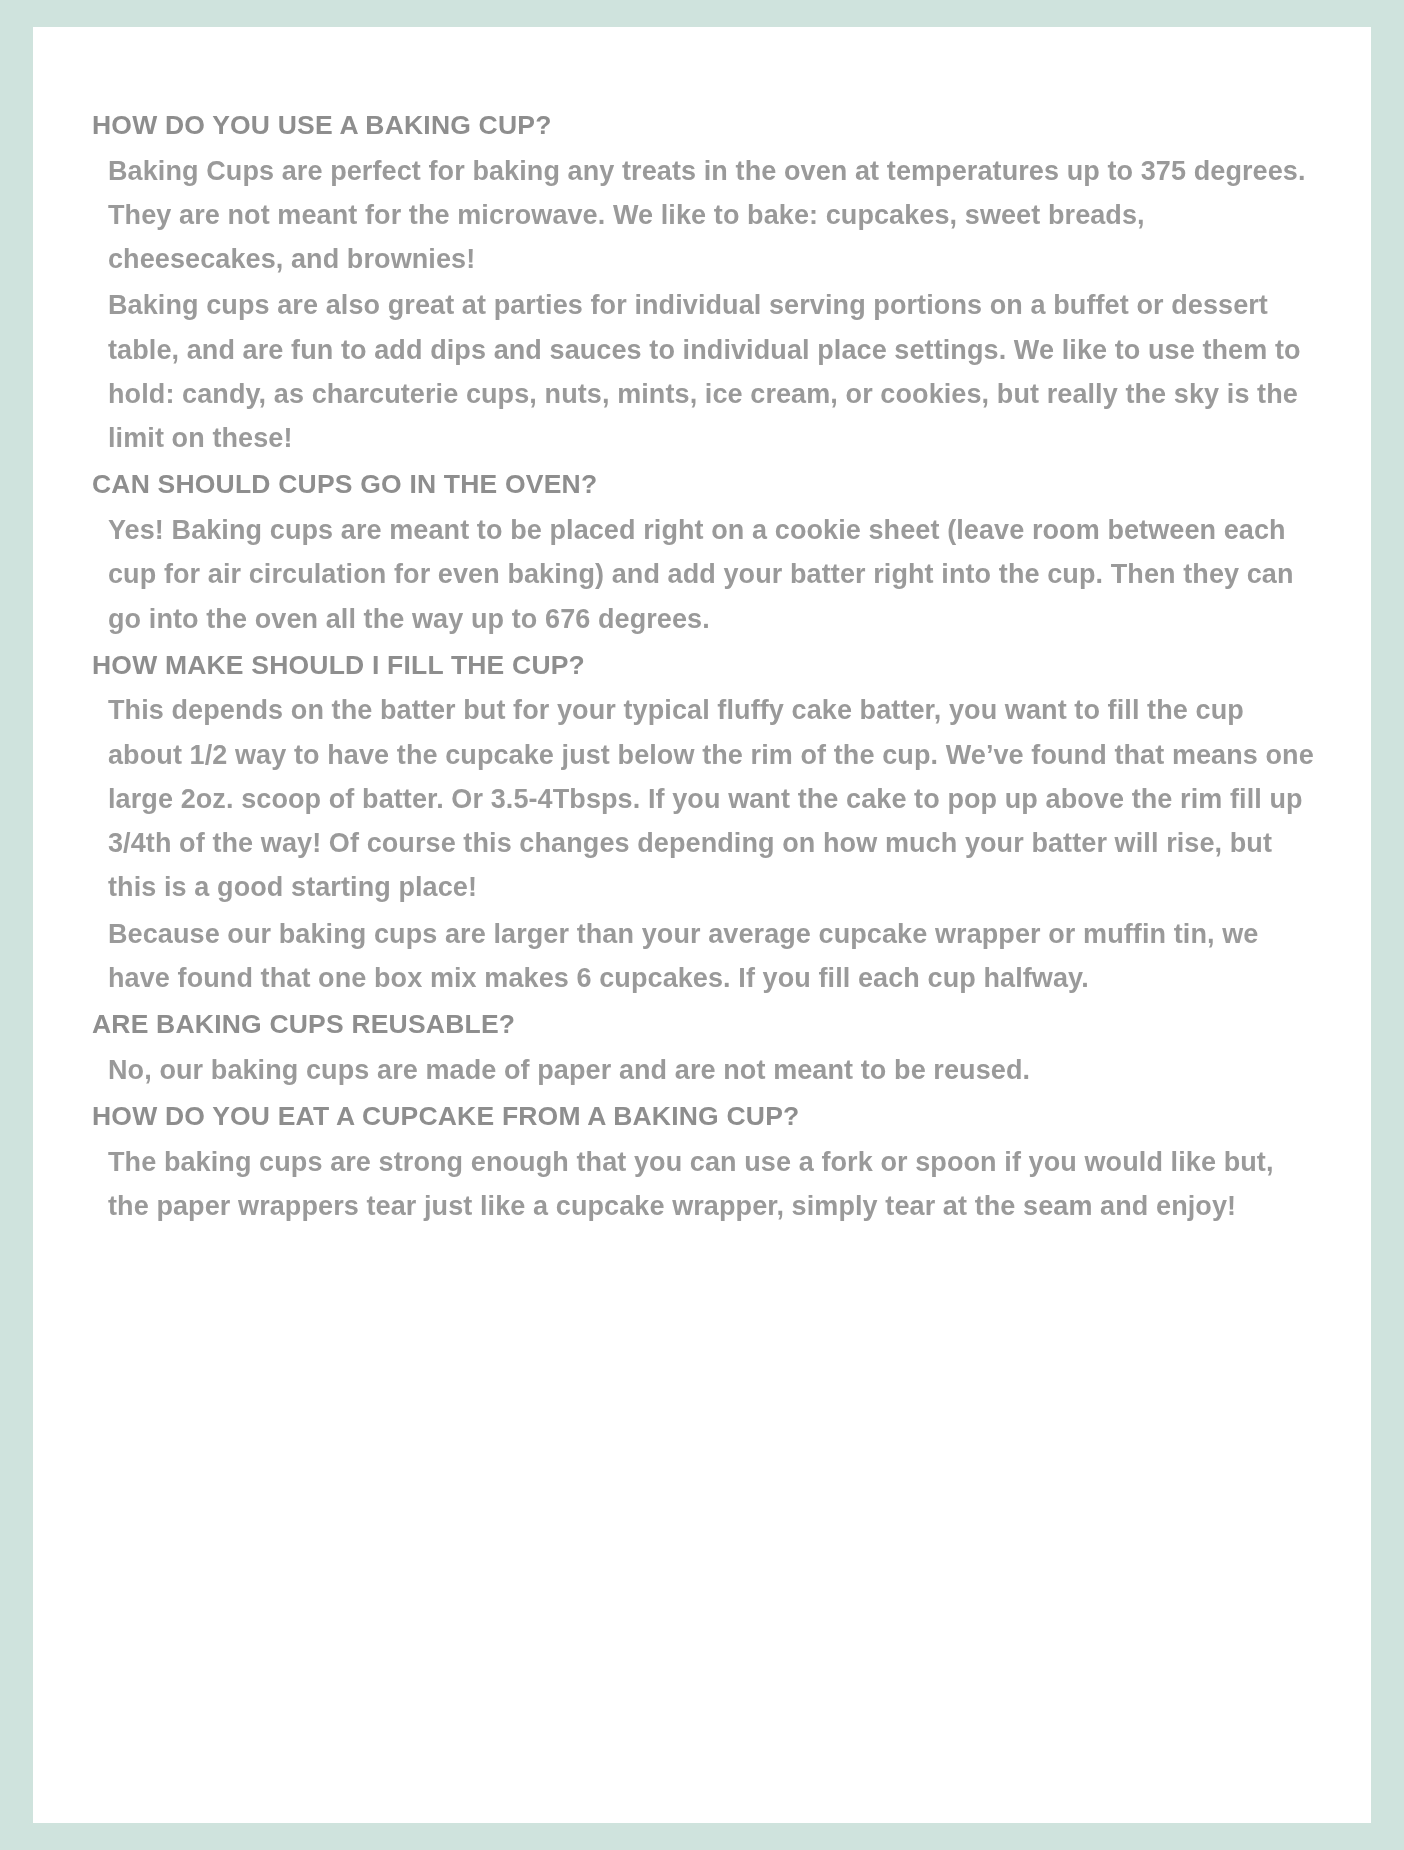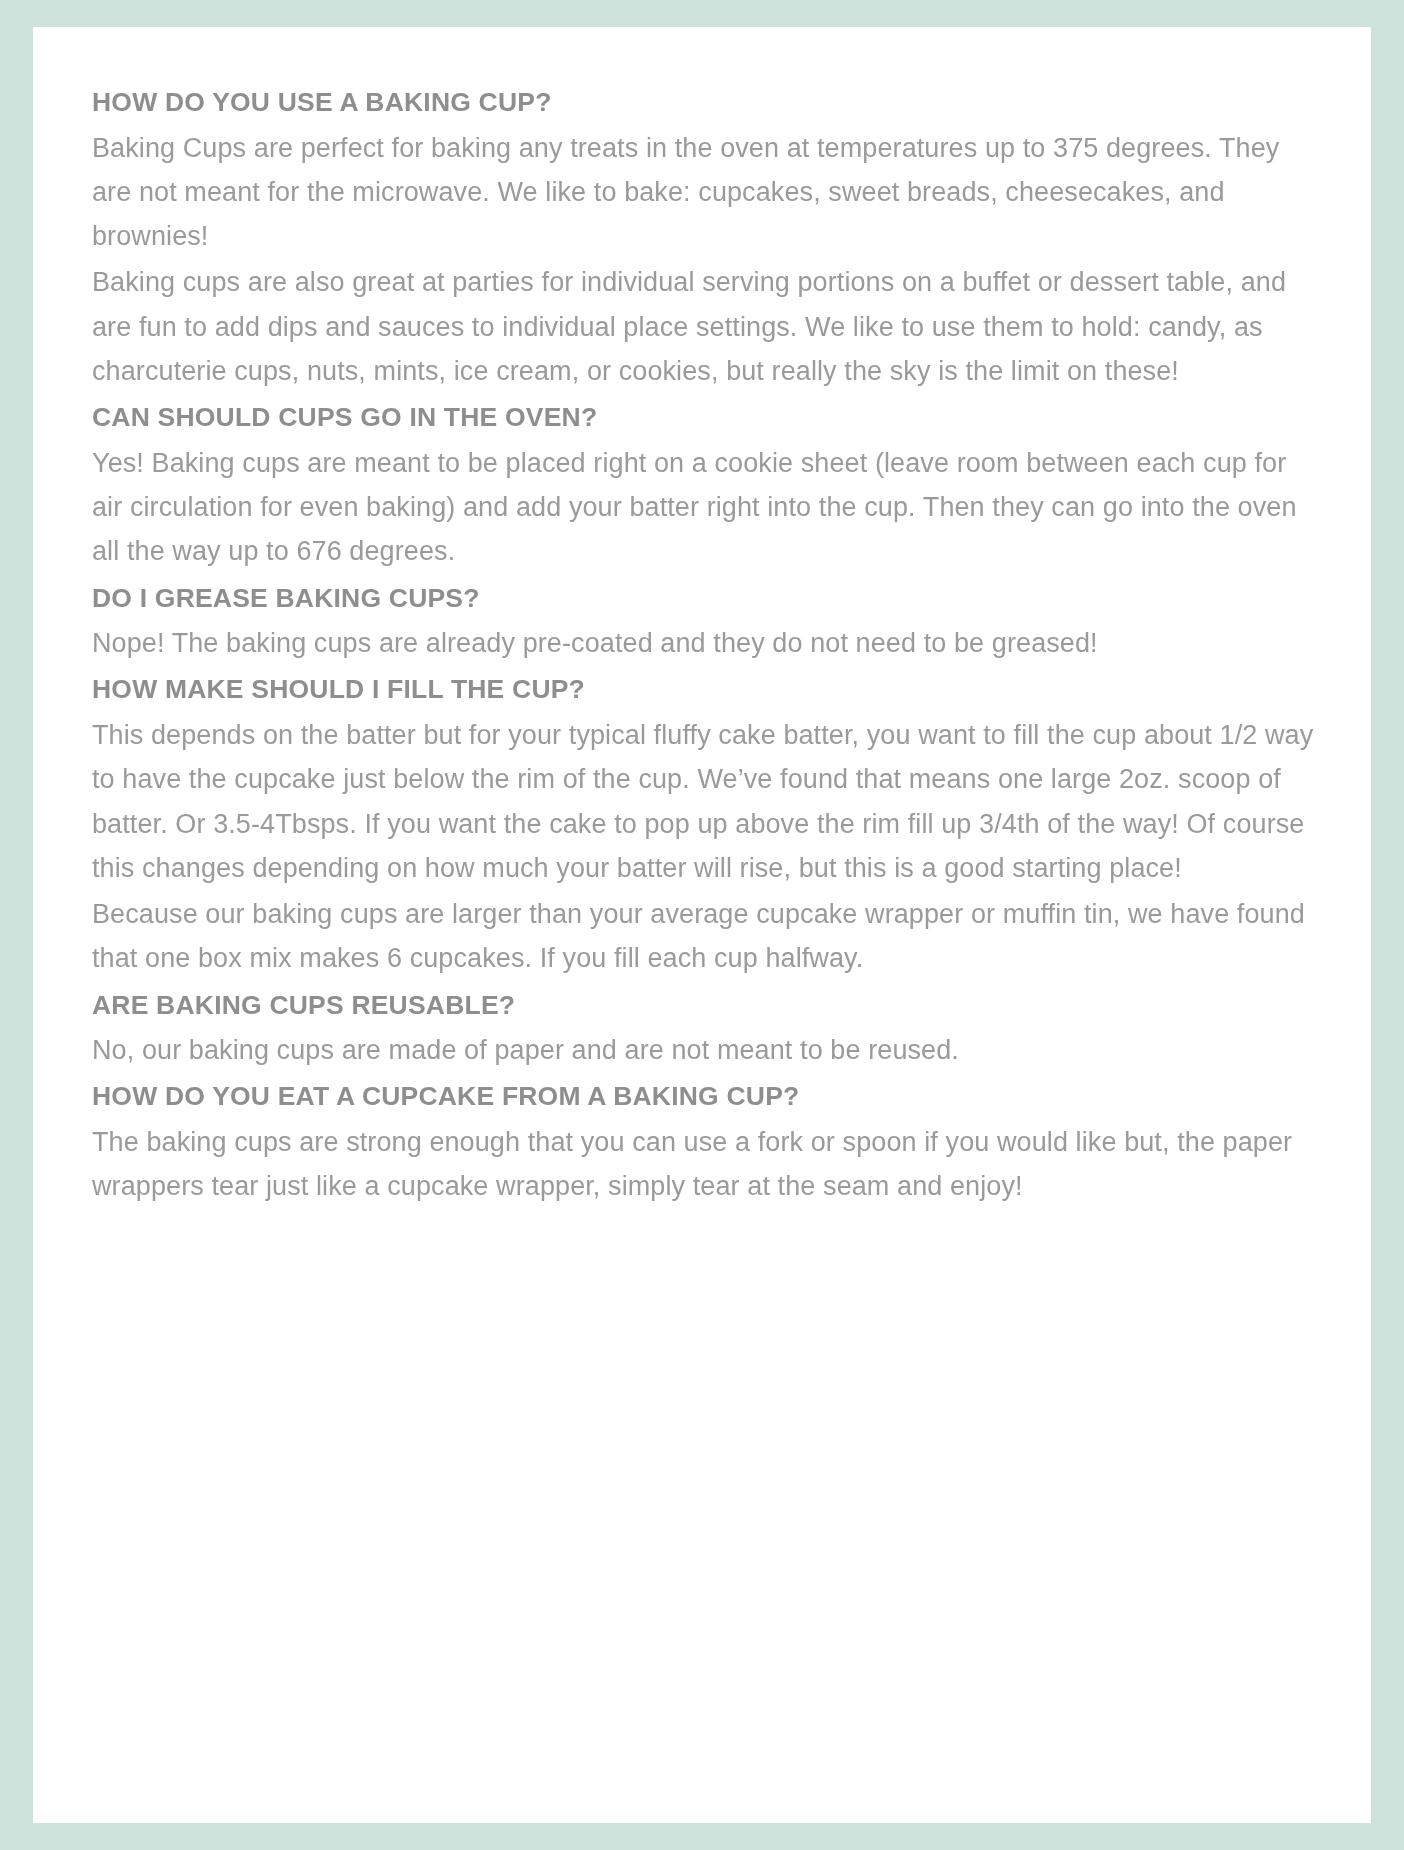--- a/index.html
+++ b/index.html
@@ -17,39 +17,39 @@
     position: absolute;
     top: 27px;
     left: 33px;
     width: 1338px;
     height: 1796px;
     background: #ffffff;
     box-sizing: border-box;
   }
   .content {
     position: absolute;
-    top: 53px;
+    top: 76px;
     left: 59px;
     width: 1225px;
   }
   .faq-q {
     font-size: 26.5px;
     font-weight: bold;
     letter-spacing: 0.2px;
     color: #8e8e8e;
     line-height: 1.72;
     margin: 0;
     padding: 0;
   }
   .faq-a {
     font-size: 27px;
-    font-weight: normal;
+    font-weight: bold;
     color: #9a9a9a;
     line-height: 1.64;
-    margin: 0 0 2px 0;
+    margin: 0 0 2px 16px;
     padding: 0;
     letter-spacing: 0.1px;
   }
   .faq-block {
     margin: 0;
     padding: 0;
   }
   .faq-block + .faq-block {
     margin-top: 2px;
   }
@@ -64,24 +64,20 @@
       <p class="faq-q">HOW DO YOU USE A BAKING CUP?</p>
       <p class="faq-a">Baking Cups are perfect for baking any treats in the oven at temperatures up to 375 degrees. They are not meant for the microwave. We like to bake: cupcakes, sweet breads, cheesecakes, and brownies!</p>
       <p class="faq-a">Baking cups are also great at parties for individual serving portions on a buffet or dessert table, and are fun to add dips and sauces to individual place settings. We like to use them to hold: candy, as charcuterie cups, nuts, mints, ice cream, or cookies, but really the sky is the limit on these!</p>
     </div>
 
     <div class="faq-block">
       <p class="faq-q">CAN SHOULD CUPS GO IN THE OVEN?</p>
       <p class="faq-a">Yes! Baking cups are meant to be placed right on a cookie sheet (leave room between each cup for air circulation for even baking) and add your batter right into the cup. Then they can go into the oven all the way up to 676 degrees.</p>
     </div>
 
-    <div class="faq-block">
-      <p class="faq-q">DO I GREASE BAKING CUPS?</p>
-      <p class="faq-a">Nope! The baking cups are already pre-coated and they do not need to be greased!</p>
-    </div>
 
     <div class="faq-block">
       <p class="faq-q">HOW MAKE SHOULD I FILL THE CUP?</p>
       <p class="faq-a">This depends on the batter but for your typical fluffy cake batter, you want to fill the cup about 1/2 way to have the cupcake just below the rim of the cup. We’ve found that means one large 2oz. scoop of batter. Or 3.5-4Tbsps. If you want the cake to pop up above the rim fill up 3/4th of the way! Of course this changes depending on how much your batter will rise, but this is a good starting place!</p>
     </div>
 
     <div class="faq-block">
       <p class="faq-a">Because our baking cups are larger than your average cupcake wrapper or muffin tin, we have found that one box mix makes 6 cupcakes. If you fill each cup halfway.</p>
     </div>
 

